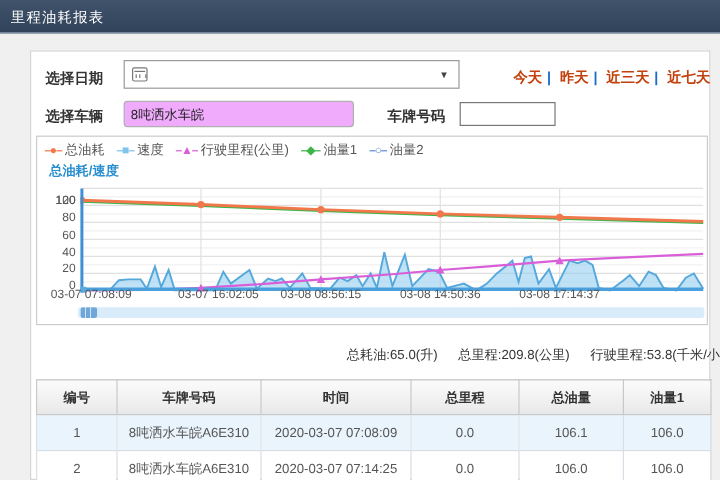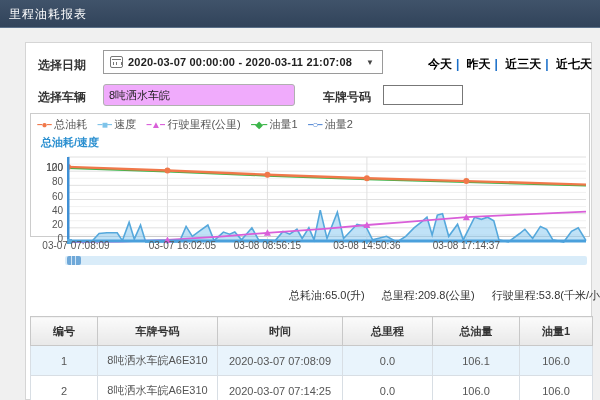--- a/index.html
+++ b/index.html
@@ -31,35 +31,35 @@
   }
   .cal-icon{width:13px;height:12px;margin:0 5px 0 6px;position:relative;
     border:1px solid #777;border-radius:2px;box-sizing:border-box;background:#fff;}
   .cal-icon:before{content:"";position:absolute;left:1px;top:2px;right:1px;height:1px;background:#777;}
   .cal-icon:after{content:"";position:absolute;left:2px;top:5px;width:7px;height:3px;
     border-left:1px solid #777;border-right:1px solid #777;background:
     linear-gradient(#777,#777) 2px 0/1px 3px no-repeat;}
   .date-text{font-size:11px;font-weight:bold;color:#222;white-space:nowrap;letter-spacing:.2px;}
   .combo-arrow{margin-left:auto;margin-right:8px;font-size:8px;color:#444;}
   .quick-links{position:absolute;right:8px;top:56px;text-align:right;white-space:nowrap;}
-  .quick-links a{color:#000000;font-weight:bold;text-decoration:none;font-size:12px;}
+  .quick-links a{color:#c2410c;font-weight:bold;text-decoration:none;font-size:12px;}
   .ql-sep{color:#1a6fc9;font-weight:bold;margin:0 4px;}
   .veh-input{
     position:absolute;left:103px;top:84px;width:192px;height:22px;
     border:1px solid #b0b0b0;border-radius:3px;box-sizing:border-box;
     font-size:11px;color:#222;padding:0 5px;background:#f0abfc;
     font-family:"Liberation Sans","DejaVu Sans",sans-serif;
   }
   .plate-input{
     position:absolute;left:383px;top:85px;width:80px;height:20px;
     border:1px solid #777;box-sizing:border-box;background:#fff;
   }
   
   .chart-box{
-    position:absolute;left:30px;top:113px;width:560px;height:124px;
+    position:absolute;left:30px;top:113px;width:560px;height:158px;
     border:1px solid #ccc;box-sizing:border-box;background:#fff;padding-left:24px;
   }
   .legend{position:absolute;left:6px;top:3px;white-space:nowrap;font-size:11px;color:#555;}
   .legend .li{display:inline-block;margin-right:10px;cursor:pointer;}
   .legend .mk{font-size:10px;font-weight:bold;letter-spacing:-1px;margin-right:3px;}
   .chart-title{position:absolute;left:10px;top:21px;font-size:11px;color:#2a8fd0;font-weight:bold;}
   .plot-svg{position:absolute;left:36px;top:40px;}
   .y-lab{position:absolute;width:26px;text-align:right;font-size:10px;color:#555;left:6px;}
   .x-lab{position:absolute;top:126px;font-size:10px;color:#555;width:90px;text-align:center;white-space:nowrap;}
   .scroll-track{
@@ -99,21 +99,20 @@
 <div class="app-header">
   <span>里程油耗报表</span>
 </div>
 
 <div class="panel"></div>
 
 <span class="frm-label" style="left:38px;top:57px;">选择日期</span>
 
 <div class="date-combo">
   <span class="cal-icon"></span>
-  <span class="date-text">2020-03-07 00:00:00 - 2020-03-11 21:07:08</span>
   <span class="combo-arrow">▼</span>
 </div>
 
 <div class="quick-links">
   <a href="#">今天</a><span class="ql-sep">|</span>
   <a href="#">昨天</a><span class="ql-sep">|</span>
   <a href="#">近三天</a><span class="ql-sep">|</span>
   <a href="#">近七天</a>
 </div>
 
@@ -170,21 +169,21 @@
       <line x1="1" y1="0" x2="1" y2="85" stroke="#3f8fd4" stroke-width="3"></line>
       <rect x="-1" y="82" width="6" height="6" fill="#5aabdf"></rect>
       <line x1="1" y1="85" x2="1" y2="88" stroke="#4aa0dc" stroke-width="1.5"></line>
       <line x1="100.456" y1="85" x2="100.456" y2="88" stroke="#4aa0dc" stroke-width="1.5"></line>
       <line x1="200.43" y1="85" x2="200.43" y2="88" stroke="#4aa0dc" stroke-width="1.5"></line>
       <line x1="299.88599999999997" y1="85" x2="299.88599999999997" y2="88" stroke="#4aa0dc" stroke-width="1.5"></line>
       <line x1="399.342" y1="85" x2="399.342" y2="88" stroke="#4aa0dc" stroke-width="1.5"></line>
     </svg>
   <div id="xlabs">
       <div class="x-lab" style="left: 0px;">03-07 07:08:09</div>
-      <div class="x-lab" style="left: 95px; text-align: right;">03-07 16:02:05</div>
+      <div class="x-lab" style="left: 106px;">03-07 16:02:05</div>
       <div class="x-lab" style="left: 191.43px;">03-08 08:56:15</div>
       <div class="x-lab" style="left: 290.886px;">03-08 14:50:36</div>
       <div class="x-lab" style="left: 390.342px;">03-08 17:14:37</div>
     </div>
   <div class="scroll-track">
     <div class="scroll-handle"></div>
   </div>
 </div>
 
 <div class="summary">

